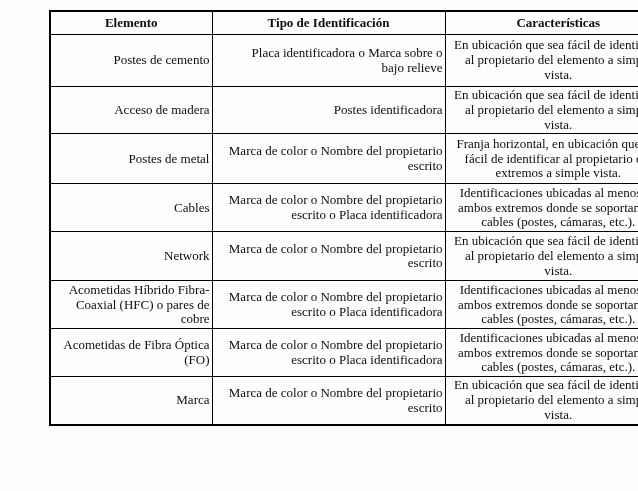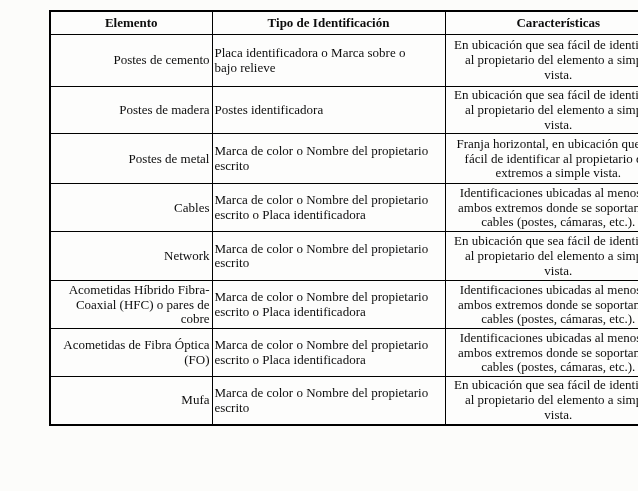--- a/index.html
+++ b/index.html
@@ -37,21 +37,21 @@
     white-space: pre-line;
     overflow: hidden;
   }
   table.id-table th {
     font-weight: bold;
     text-align: center;
     height: 20px;
     white-space: nowrap;
   }
   td.c-elemento { text-align: right; }
-  td.c-tipo     { text-align: left; }
+  td.c-tipo     { text-align: right; }
   td.c-caract   { text-align: center; }
 </style>
 </head>
 <body>
 
 <div class="page">
   <table class="id-table">
     <colgroup>
       <col style="width:162px">
       <col style="width:233px">
@@ -67,21 +67,21 @@
     <tbody>
       <tr style="height:52px">
         <td class="c-elemento">Postes de cemento</td>
         <td class="c-tipo">Placa identificadora o Marca sobre o
 bajo relieve</td>
         <td class="c-caract">En ubicación que sea fácil de identificar
 al propietario del elemento a simple
 vista.</td>
       </tr>
       <tr style="height:46px">
-        <td class="c-elemento">Postes de madera</td>
+        <td class="c-elemento">Acceso de madera</td>
         <td class="c-tipo">Postes identificadora</td>
         <td class="c-caract">En ubicación que sea fácil de identificar
 al propietario del elemento a simple
 vista.</td>
       </tr>
       <tr style="height:50px">
         <td class="c-elemento">Postes de metal</td>
         <td class="c-tipo">Marca de color o Nombre del propietario
 escrito</td>
         <td class="c-caract">Franja horizontal, en ubicación que sea
@@ -117,21 +117,21 @@
       <tr style="height:48px">
         <td class="c-elemento">Acometidas de Fibra Óptica
 (FO)</td>
         <td class="c-tipo">Marca de color o Nombre del propietario
 escrito o Placa identificadora</td>
         <td class="c-caract">Identificaciones ubicadas al menos en
 ambos extremos donde se soportan los
 cables (postes, cámaras, etc.).</td>
       </tr>
       <tr style="height:47px">
-        <td class="c-elemento">Mufa</td>
+        <td class="c-elemento">Marca</td>
         <td class="c-tipo">Marca de color o Nombre del propietario
 escrito</td>
         <td class="c-caract">En ubicación que sea fácil de identificar
 al propietario del elemento a simple
 vista.</td>
       </tr>
     </tbody>
   </table>
 </div>
 

